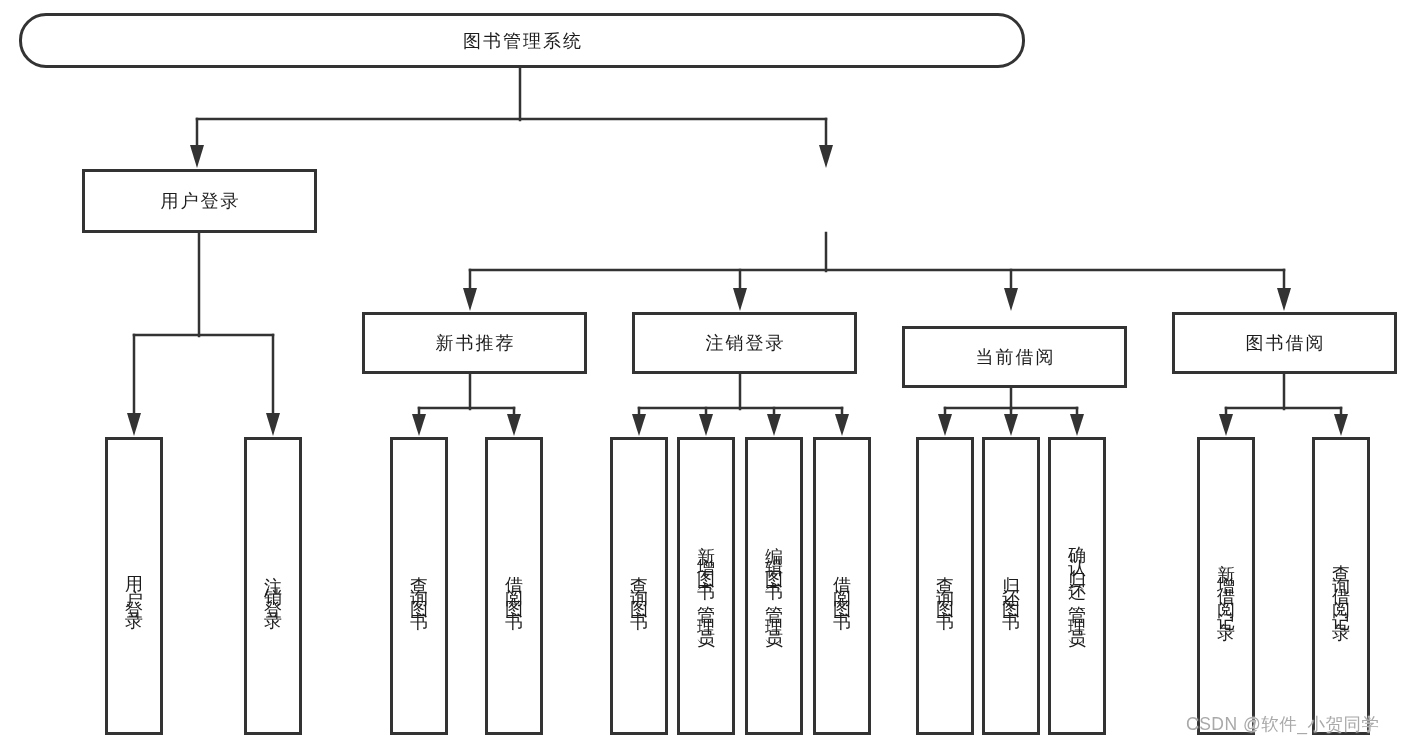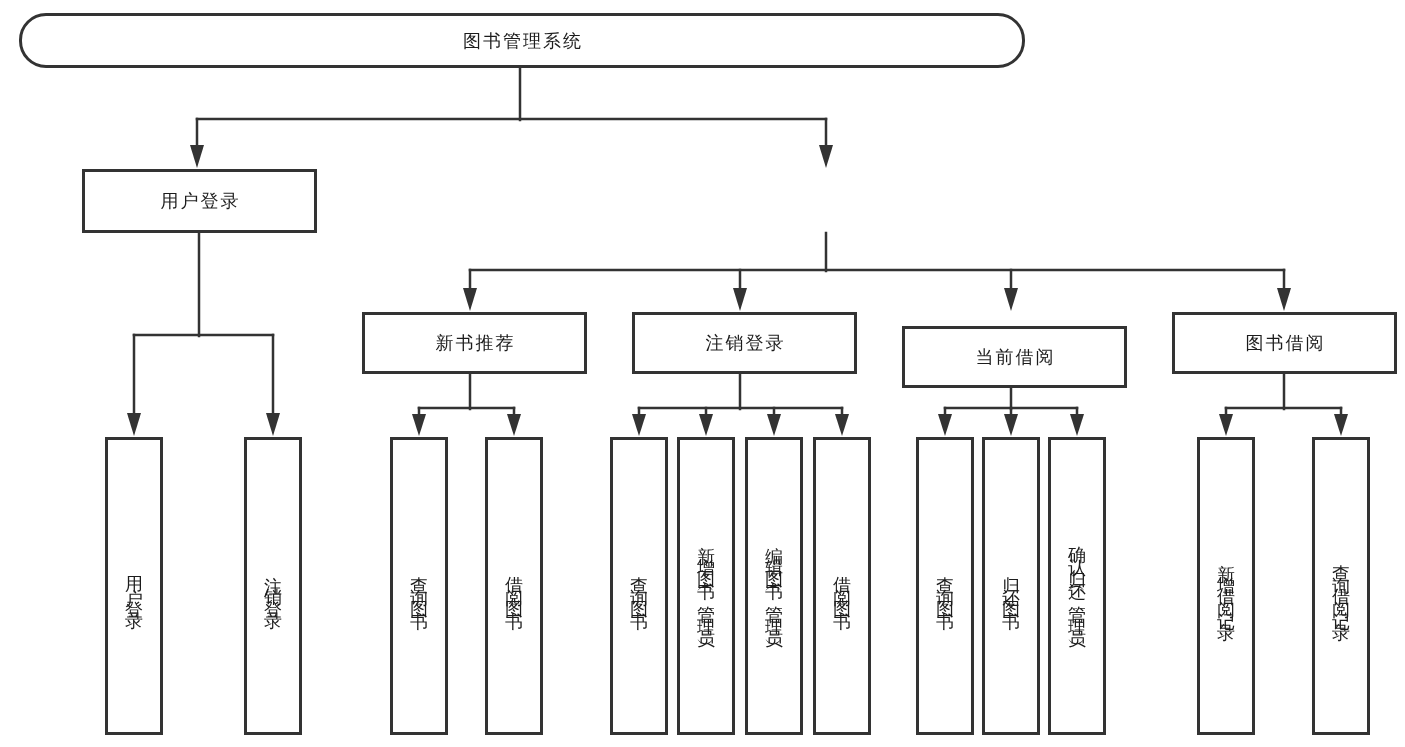--- a/index.html
+++ b/index.html
@@ -205,14 +205,15 @@
     <span class="v-label">确认归还（管理员）</span>
   </div>
 
   <div class="leaf" style="left:1197px;">
     <span class="v-label">新增借阅记录</span>
   </div>
   <div class="leaf" style="left:1312px;">
     <span class="v-label">查询借阅记录</span>
   </div>
 
+  <div class="watermark">CSDN @软件_小贺同学</div>
 
 </div>
 
 </body></html>

